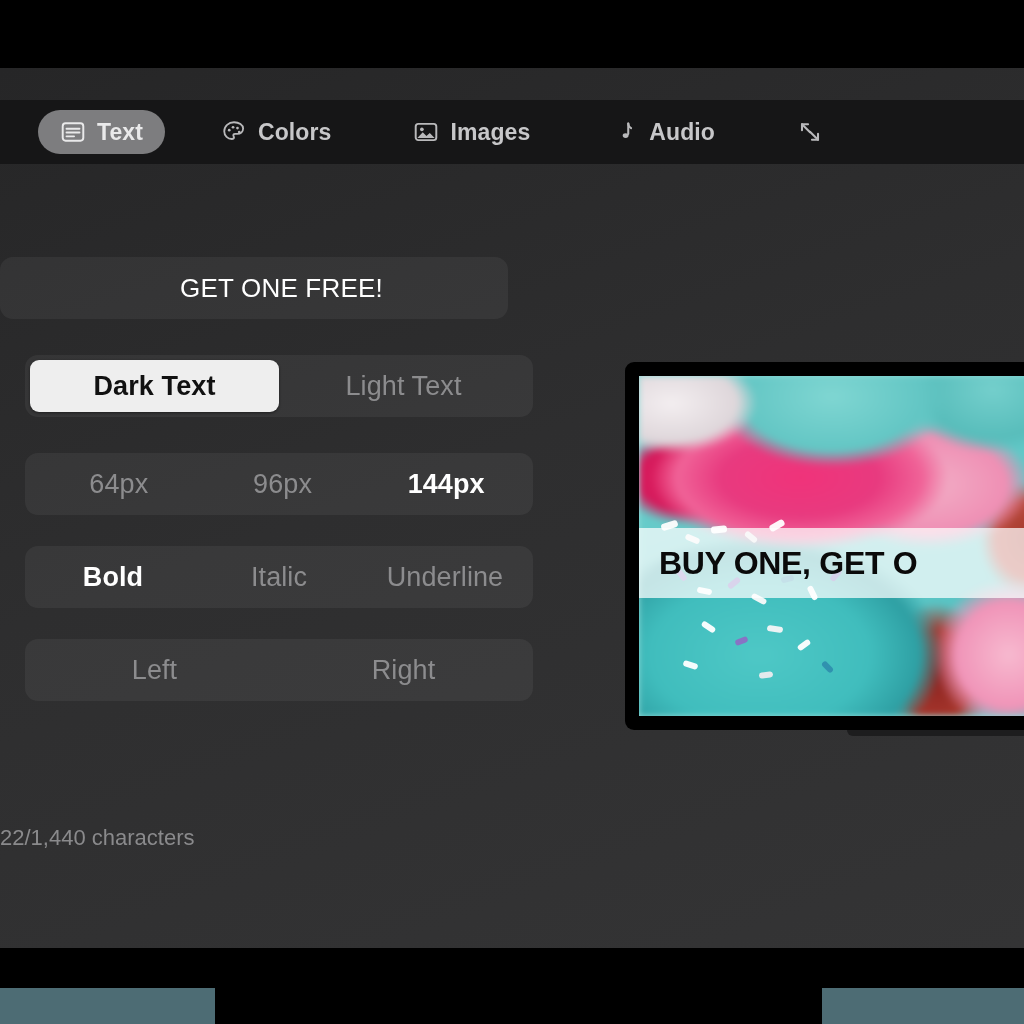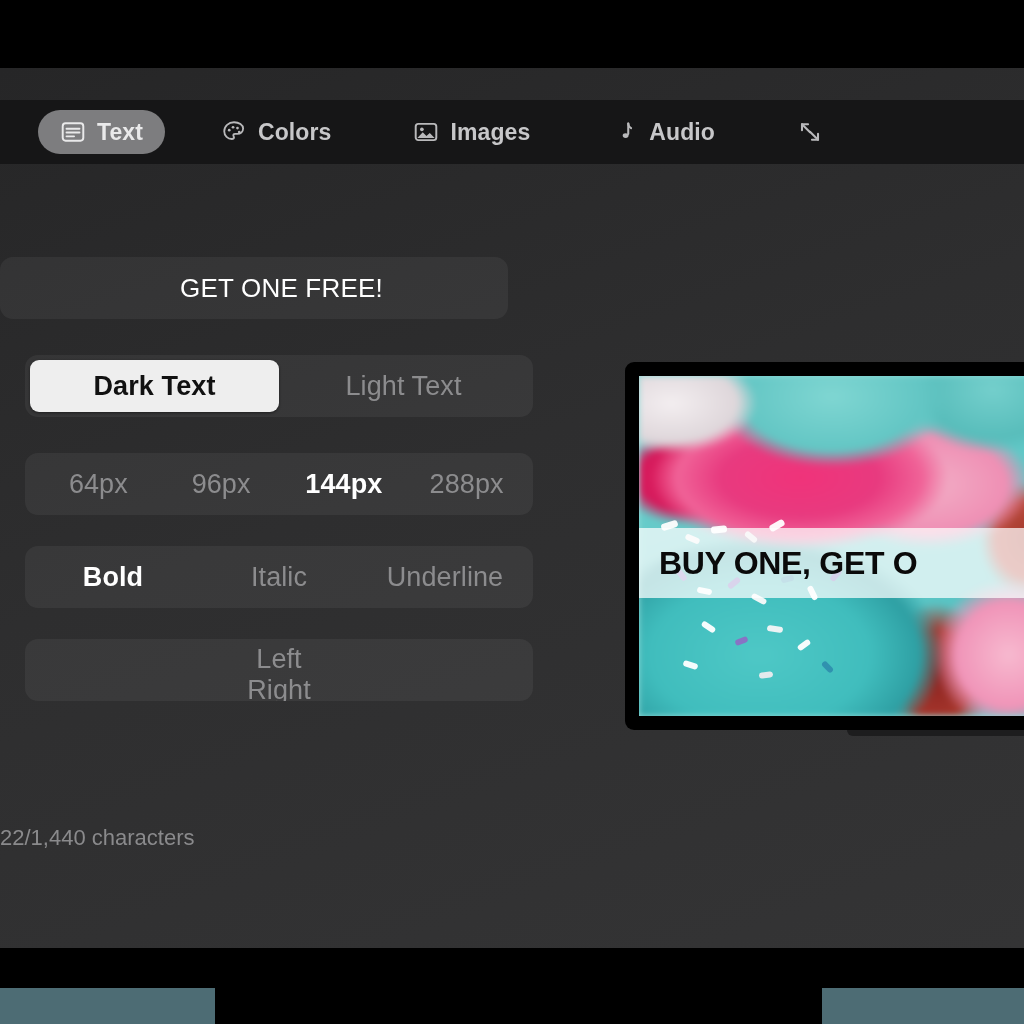--- a/index.html
+++ b/index.html
@@ -79,21 +79,21 @@
   }
   .seg-item.on{ color:#ffffff; font-weight:700; }
   .seg-item.pill{
     background:#eeeeee; color:#111; font-weight:700;
     box-shadow:0 1px 3px rgba(0,0,0,.45);
   }
 
   .seg-style   { top:287px; }
   .seg-size    { top:385px;padding-left:12px; }
   .seg-weight  { top:478px; }
-  .seg-align   { top:571px;flex-direction:column; }
+  .seg-align   { top:571px; }
 
   .char-count{
     position:absolute; left:180px; top:757px; width:508px;
     text-align:left; color:#8a8a8c; font-size:22px; font-weight:400;
   }
 
   
   .preview-wrap{
     position:absolute; left:625px; top:294px; width:440px; height:368px;
   }
@@ -228,23 +228,20 @@
 
       <div class="seg seg-size">
         <div class="seg-item">
           <span>64px</span>
         </div>
         <div class="seg-item">
           <span>96px</span>
         </div>
         <div class="seg-item on">
           <span>144px</span>
-        </div>
-        <div class="seg-item">
-          <span>288px</span>
         </div>
       </div>
 
       <div class="seg seg-weight">
         <div class="seg-item on">
           <span>Bold</span>
         </div>
         <div class="seg-item">
           <span>Italic</span>
         </div>

